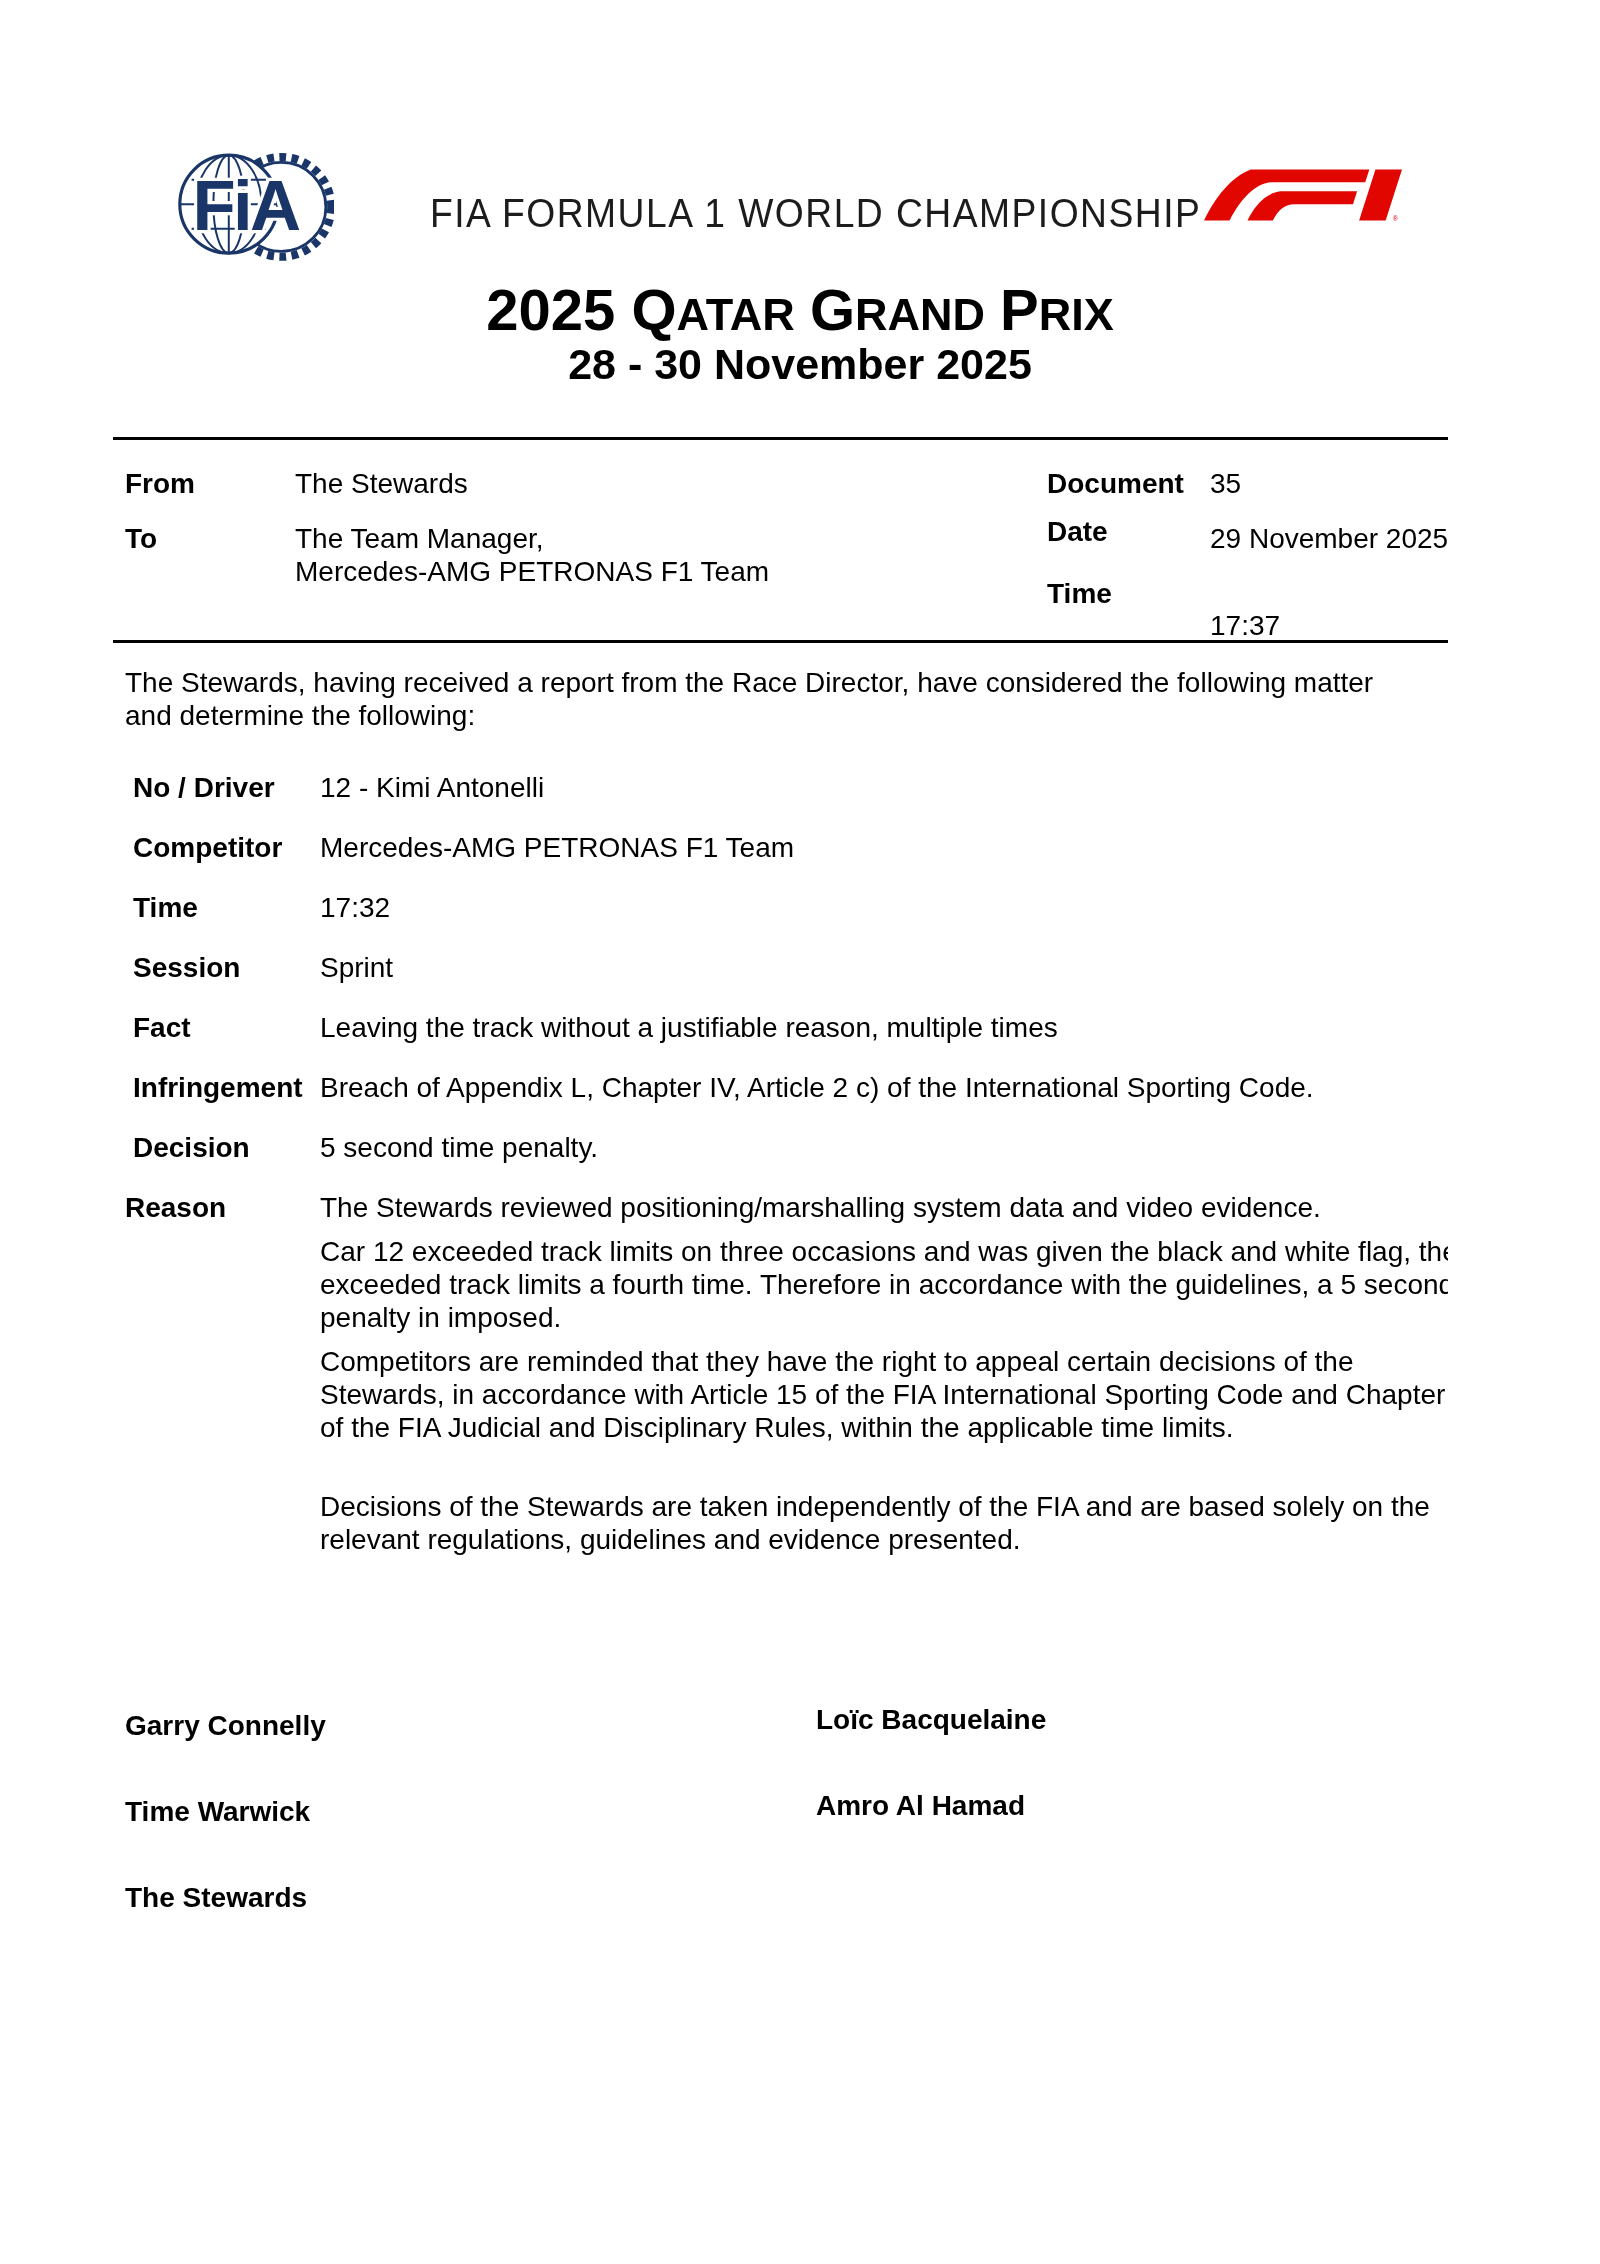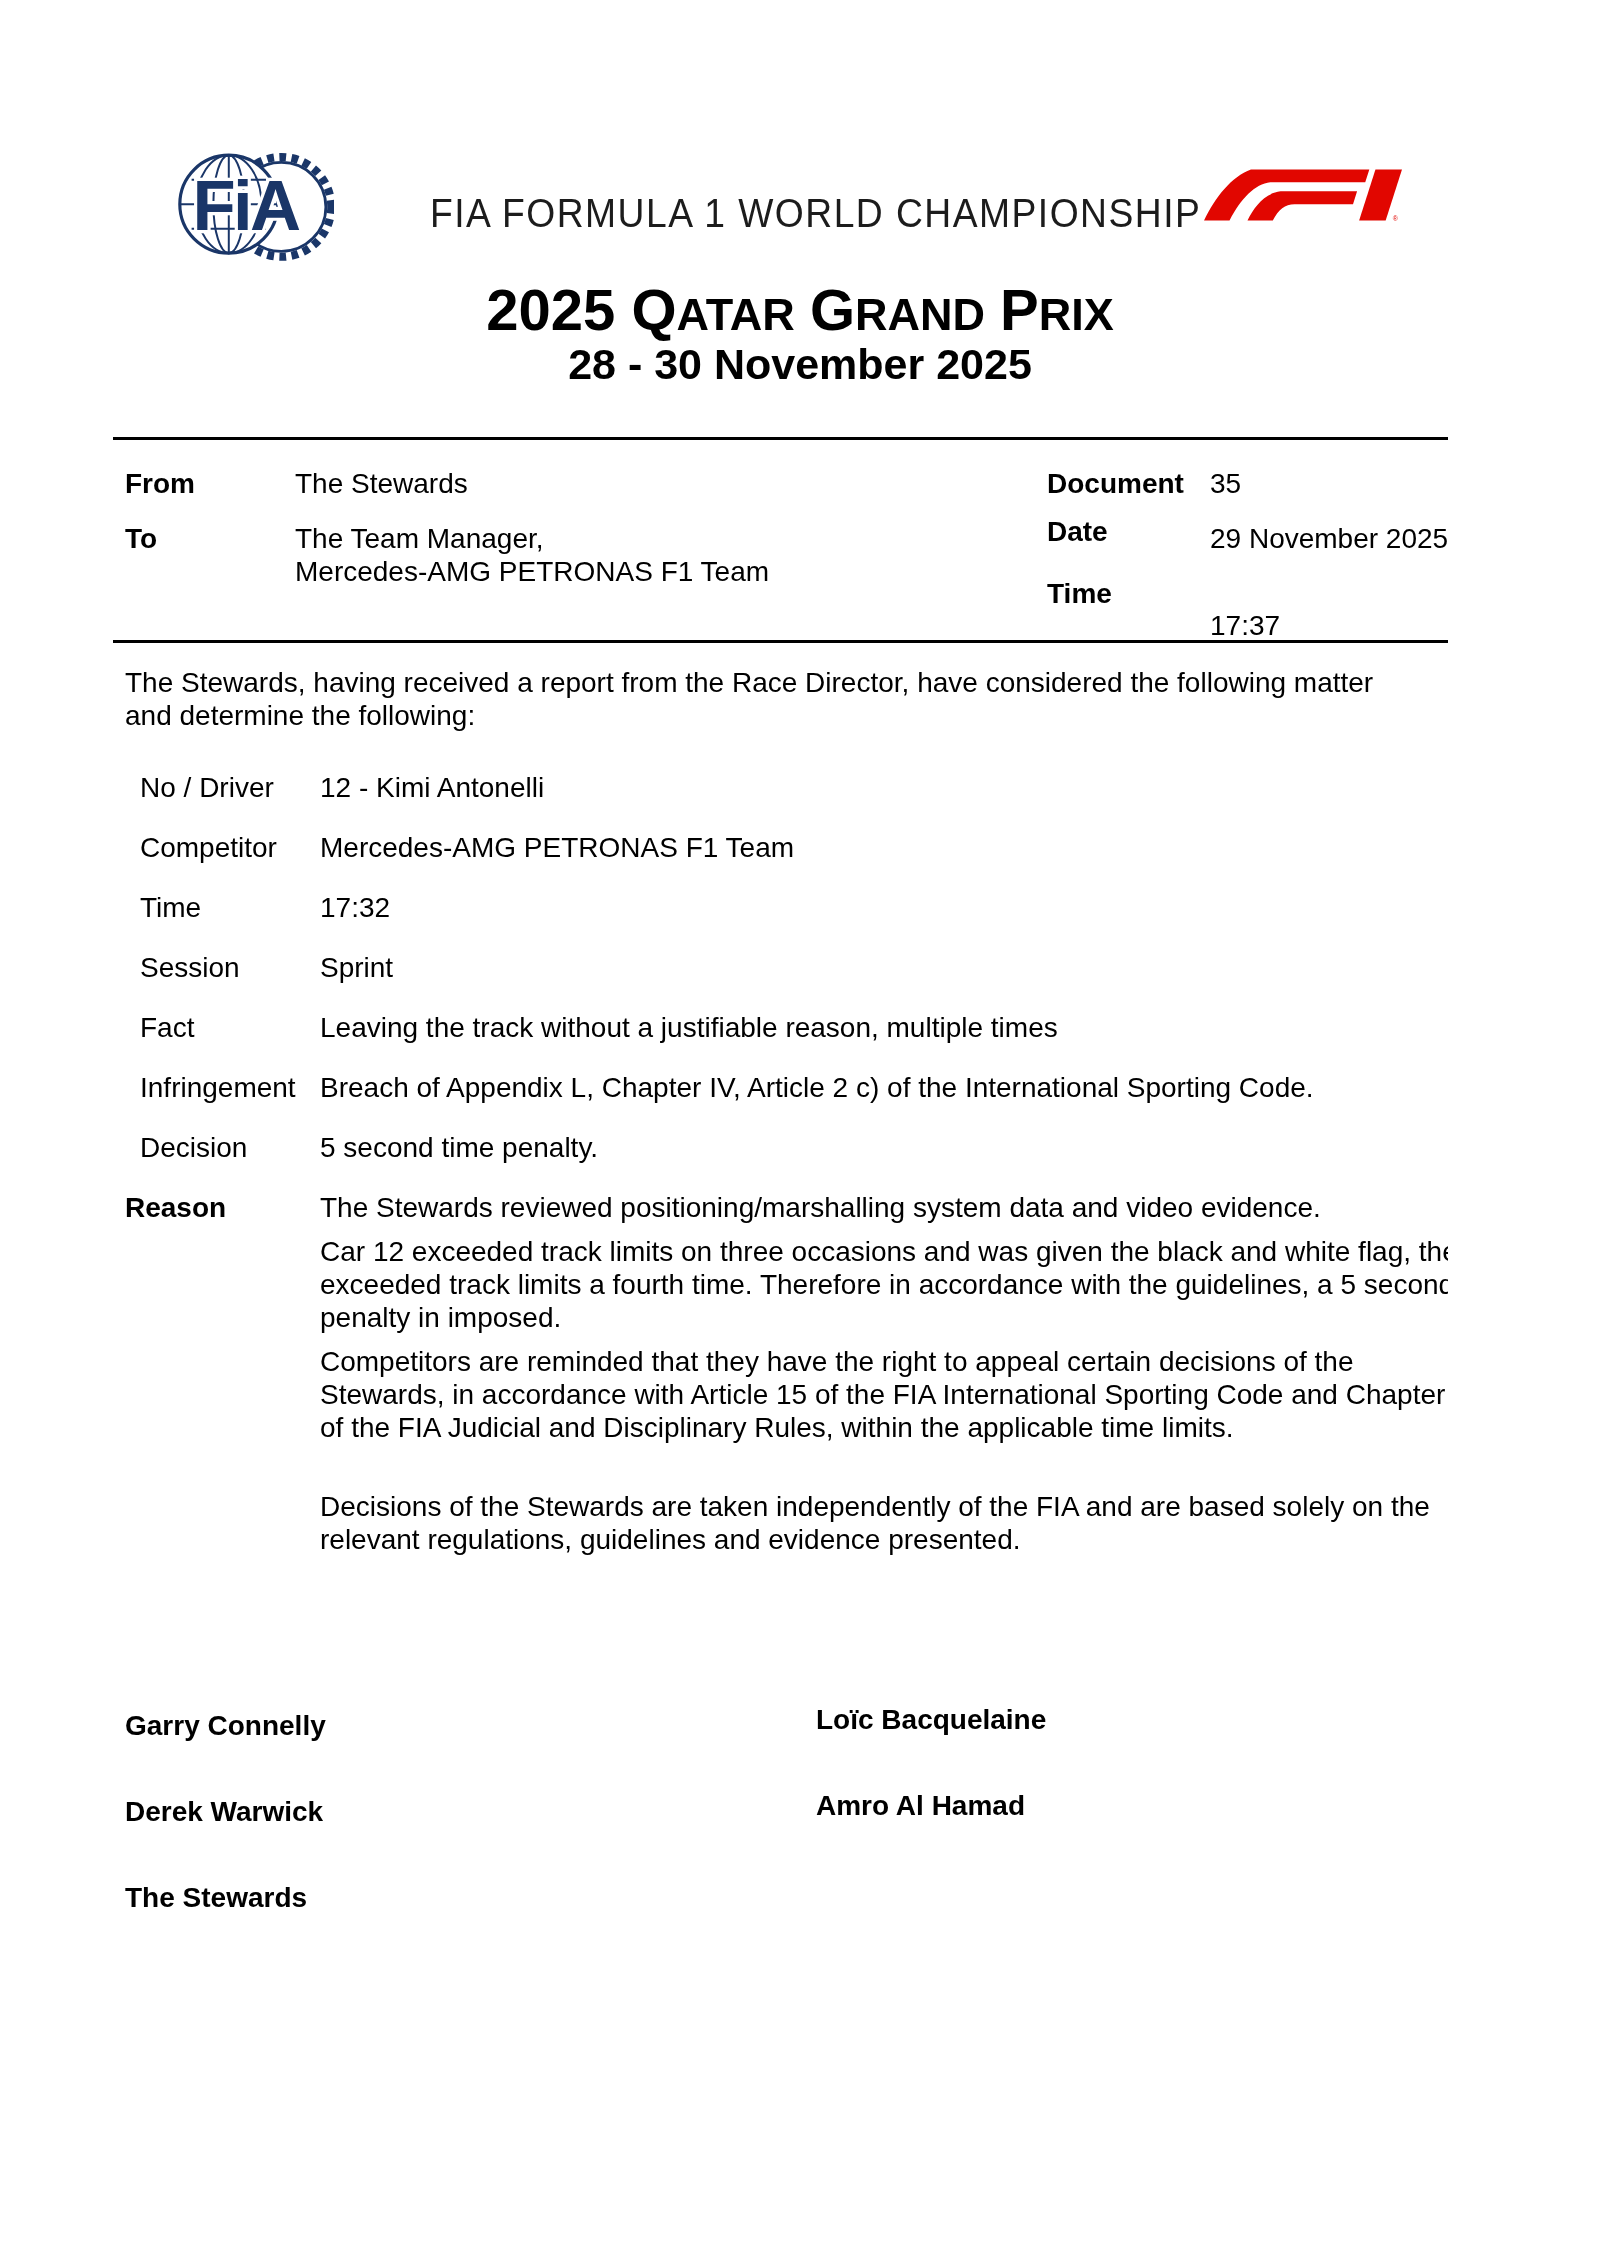--- a/index.html
+++ b/index.html
@@ -40,21 +40,21 @@
   .m-from-l{left:12px;top:27px;}   .m-from-v{left:182px;top:27px;}
   .m-to-l{left:12px;top:82px;}     .m-to-v{left:182px;top:82px;}
   .m-doc-l{left:934px;top:27px;}   .m-doc-v{left:1097px;top:27px;}
   .m-date-l{left:934px;top:75px;}  .m-date-v{left:1097px;top:82px;}
   .m-time-l{left:934px;top:137px;} .m-time-v{left:1097px;top:137px;margin-top:32px;}
 
   
   .intro{position:absolute;left:125px;top:666px;width:1300px;font-size:28px;line-height:33px;}
 
   .detail-row{position:absolute;left:125px;width:1362px;font-size:28px;line-height:33px;}
-  .detail-row .dl{position:absolute;left:15px;top:0;font-weight:normal;}
+  .detail-row .dl{position:absolute;left:8px;top:0;font-weight:bold;}
   .detail-row .dv{position:absolute;left:195px;top:0;width:1167px;}
   .r0{top:771px;} .r1{top:831px;} .r2{top:891px;} .r3{top:951px;}
   .r4{top:1011px;} .r5{top:1071px;} .r6{top:1131px;}
 
   .reason-label{position:absolute;left:125px;top:1191px;font-size:28px;line-height:33px;font-weight:bold;}
   .reason-body{position:absolute;left:320px;top:1191px;width:1160px;font-size:28px;line-height:33px;}
   .reason-body p{margin:0 0 0 0;}
   .reason-body p + p{margin-top:11px;}
   .reason-body p.closing{margin-top:46px;}
 
@@ -147,17 +147,17 @@
   <div class="reason-label">Reason</div>
   <div class="reason-body">
     <p>The Stewards reviewed positioning/marshalling system data and video evidence.</p>
     <p>Car 12 exceeded track limits on three occasions and was given the black and white flag, then exceeded track limits a fourth time. Therefore in accordance with the guidelines, a 5 second penalty in imposed.</p>
     <p>Competitors are reminded that they have the right to appeal certain decisions of the Stewards, in accordance with Article 15 of the FIA International Sporting Code and Chapter 4 of the FIA Judicial and Disciplinary Rules, within the applicable time limits.</p>
     <p class="closing">Decisions of the Stewards are taken independently of the FIA and are based solely on the relevant regulations, guidelines and evidence presented.</p>
   </div>
 
   <div class="sig l s0">Garry Connelly</div>
   <div class="sig r s0">Loïc Bacquelaine</div>
-  <div class="sig l s1">Derek Warwick</div>
+  <div class="sig l s1">Time Warwick</div>
   <div class="sig r s1">Amro Al Hamad</div>
   <div class="sig l s2">The Stewards</div>
 
 </div>
 
 </body></html>

